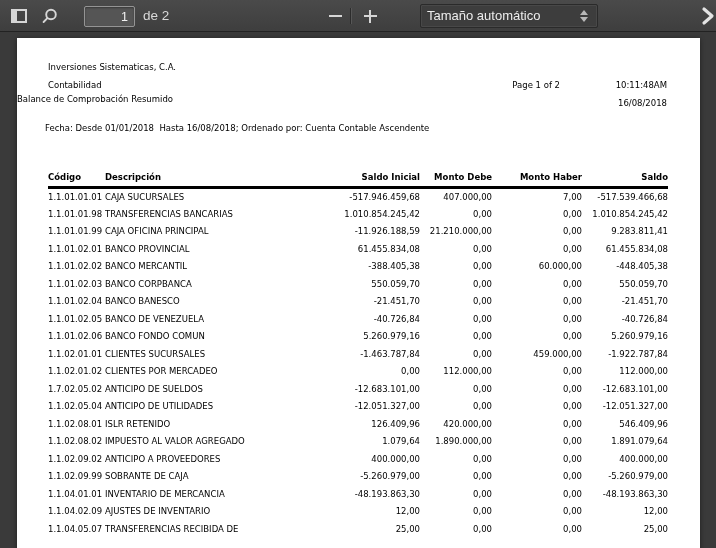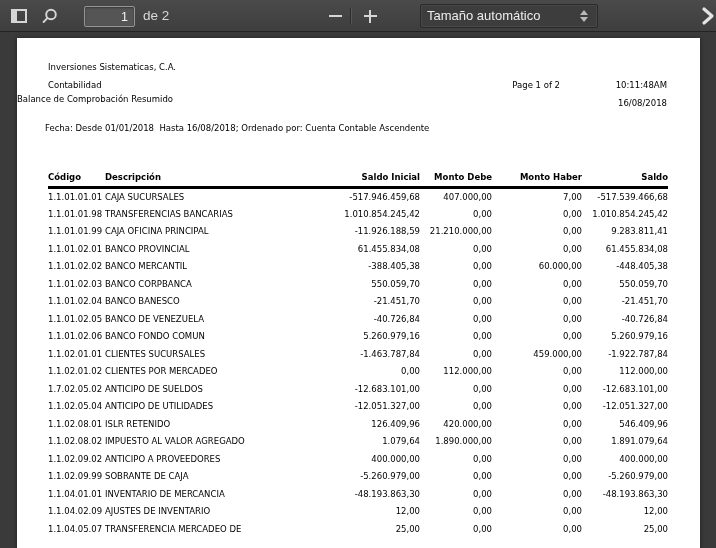--- a/index.html
+++ b/index.html
@@ -391,21 +391,21 @@
         <tr>
           <td class="al">1.1.04.02.09</td>
           <td class="al">AJUSTES DE INVENTARIO</td>
           <td class="ar">12,00</td>
           <td class="ar">0,00</td>
           <td class="ar">0,00</td>
           <td class="ar">12,00</td>
         </tr>
         <tr>
           <td class="al">1.1.04.05.07</td>
-          <td class="al">TRANSFERENCIA MERCADEO DE</td>
+          <td class="al">TRANSFERENCIAS RECIBIDA DE</td>
           <td class="ar">25,00</td>
           <td class="ar">0,00</td>
           <td class="ar">0,00</td>
           <td class="ar">25,00</td>
         </tr>
       </tbody>
   </table>
 </div>
 
 </body></html>

